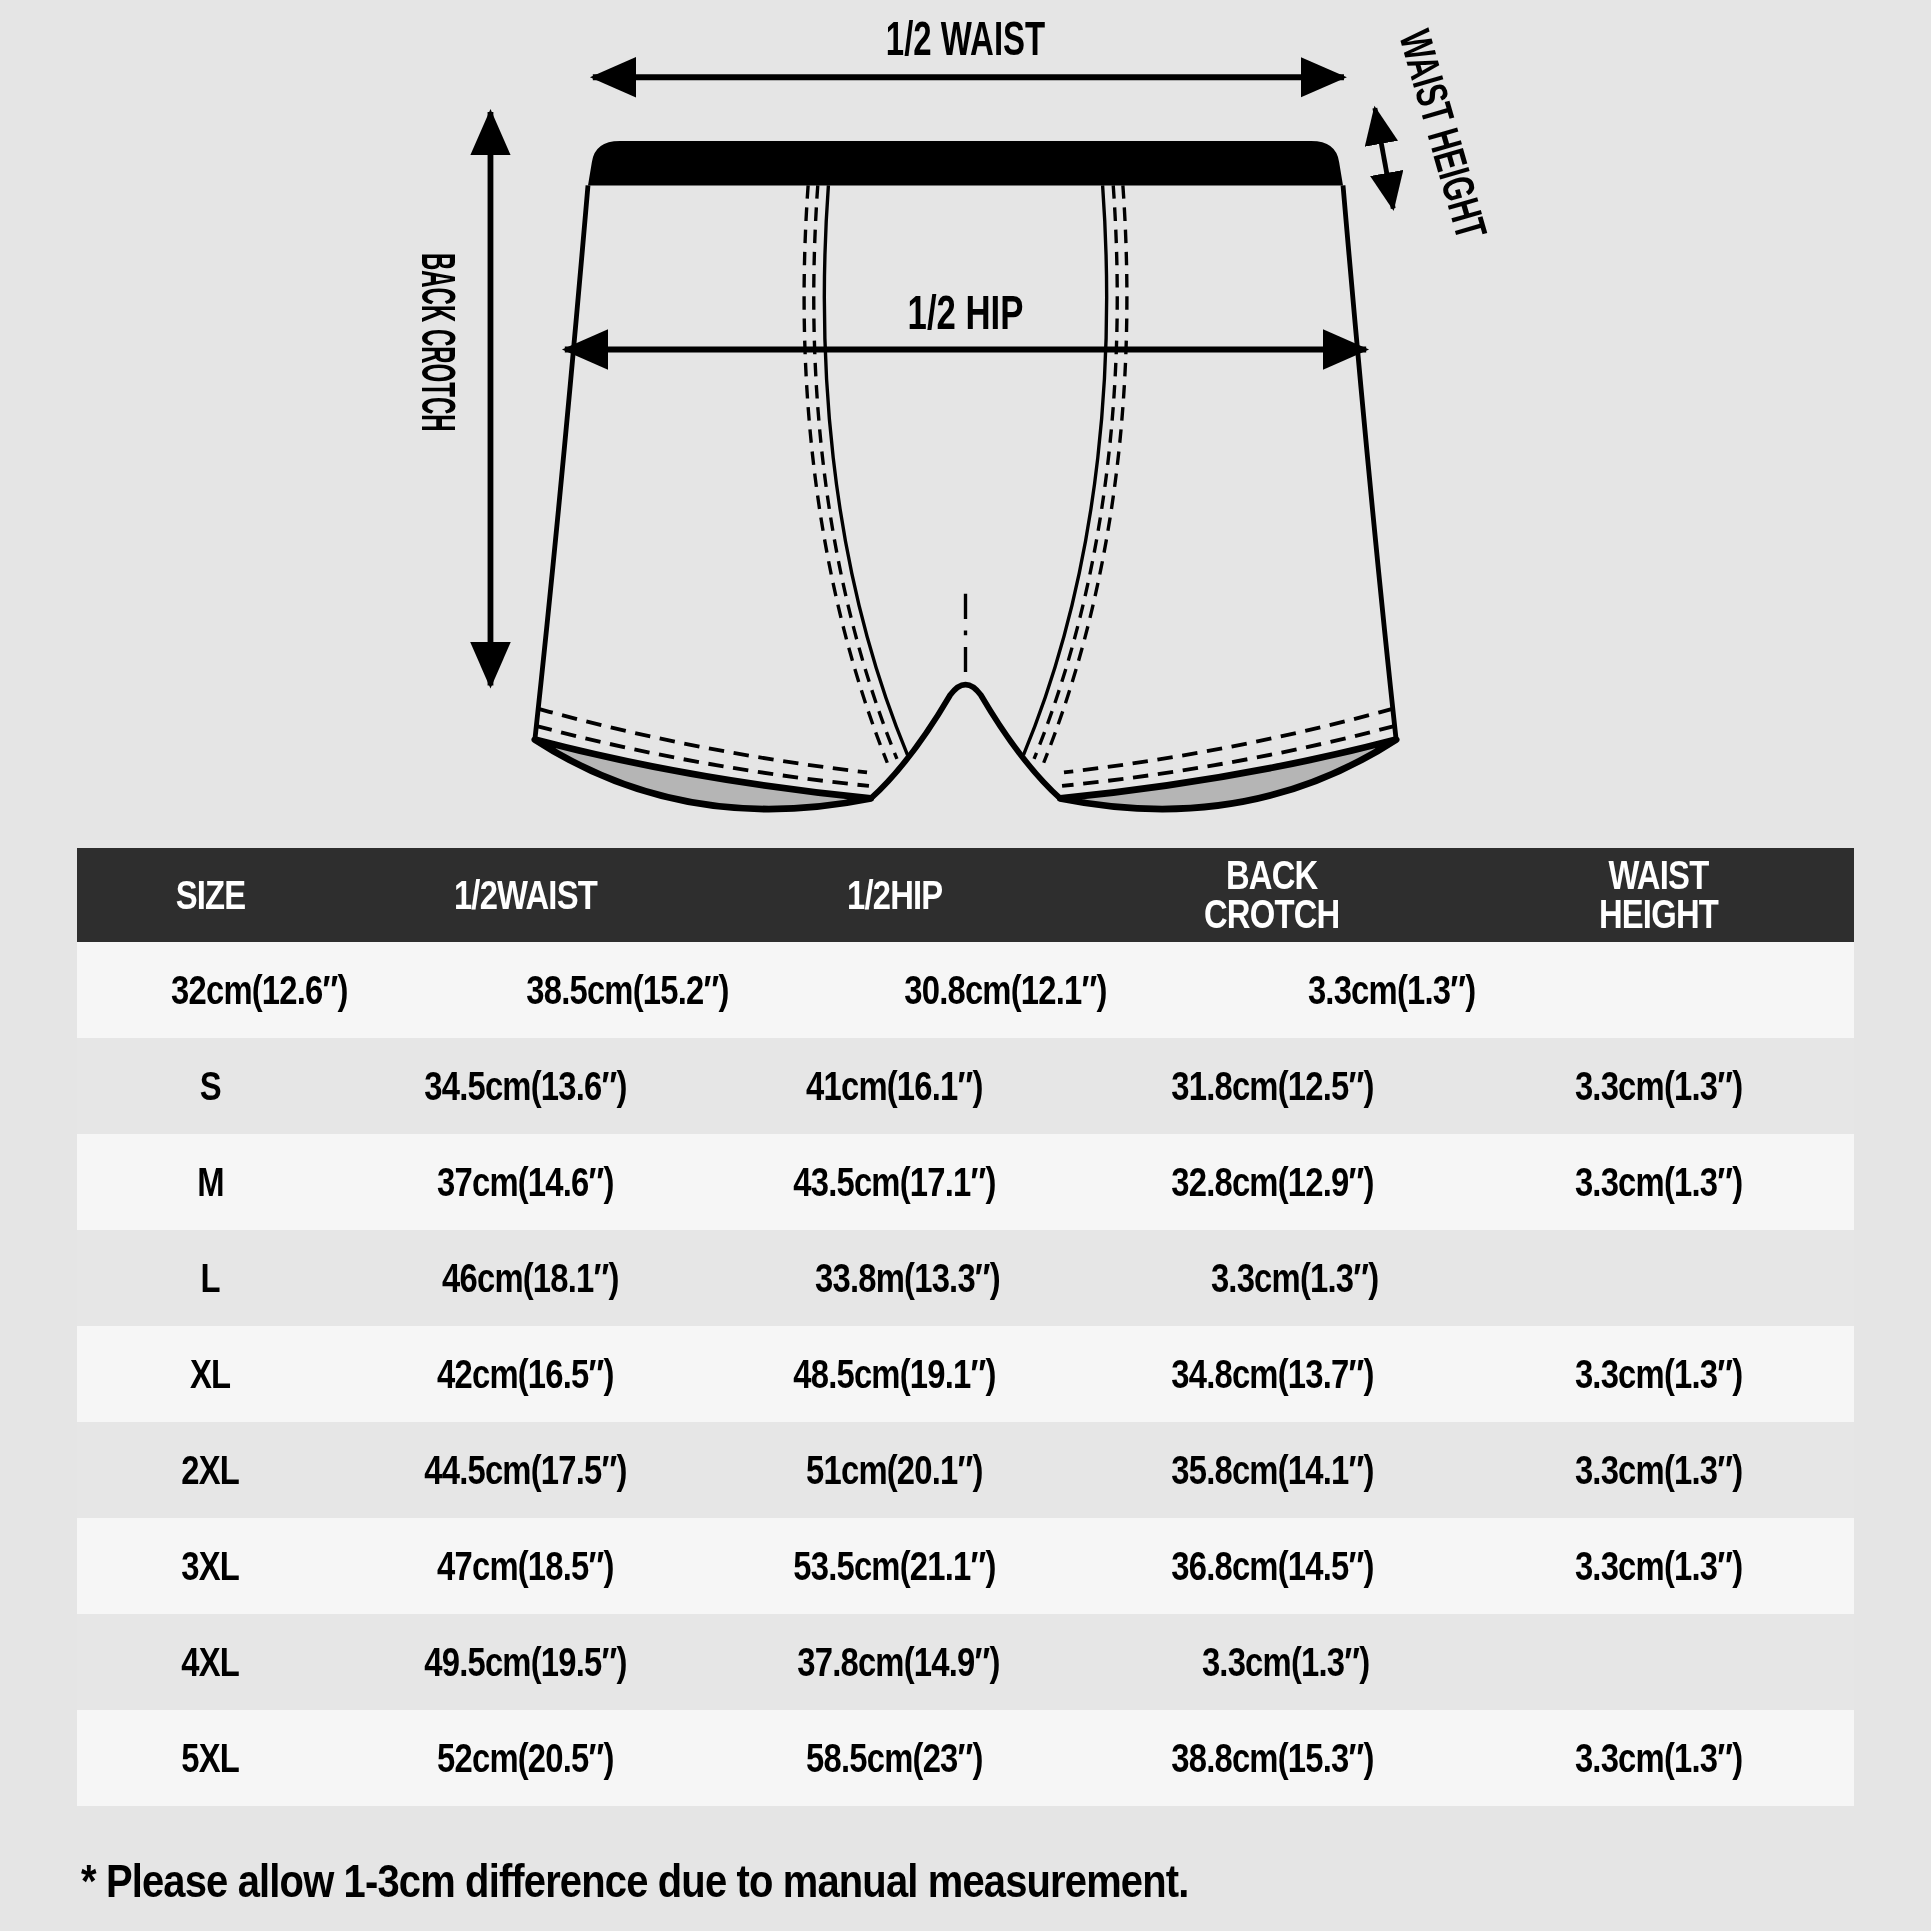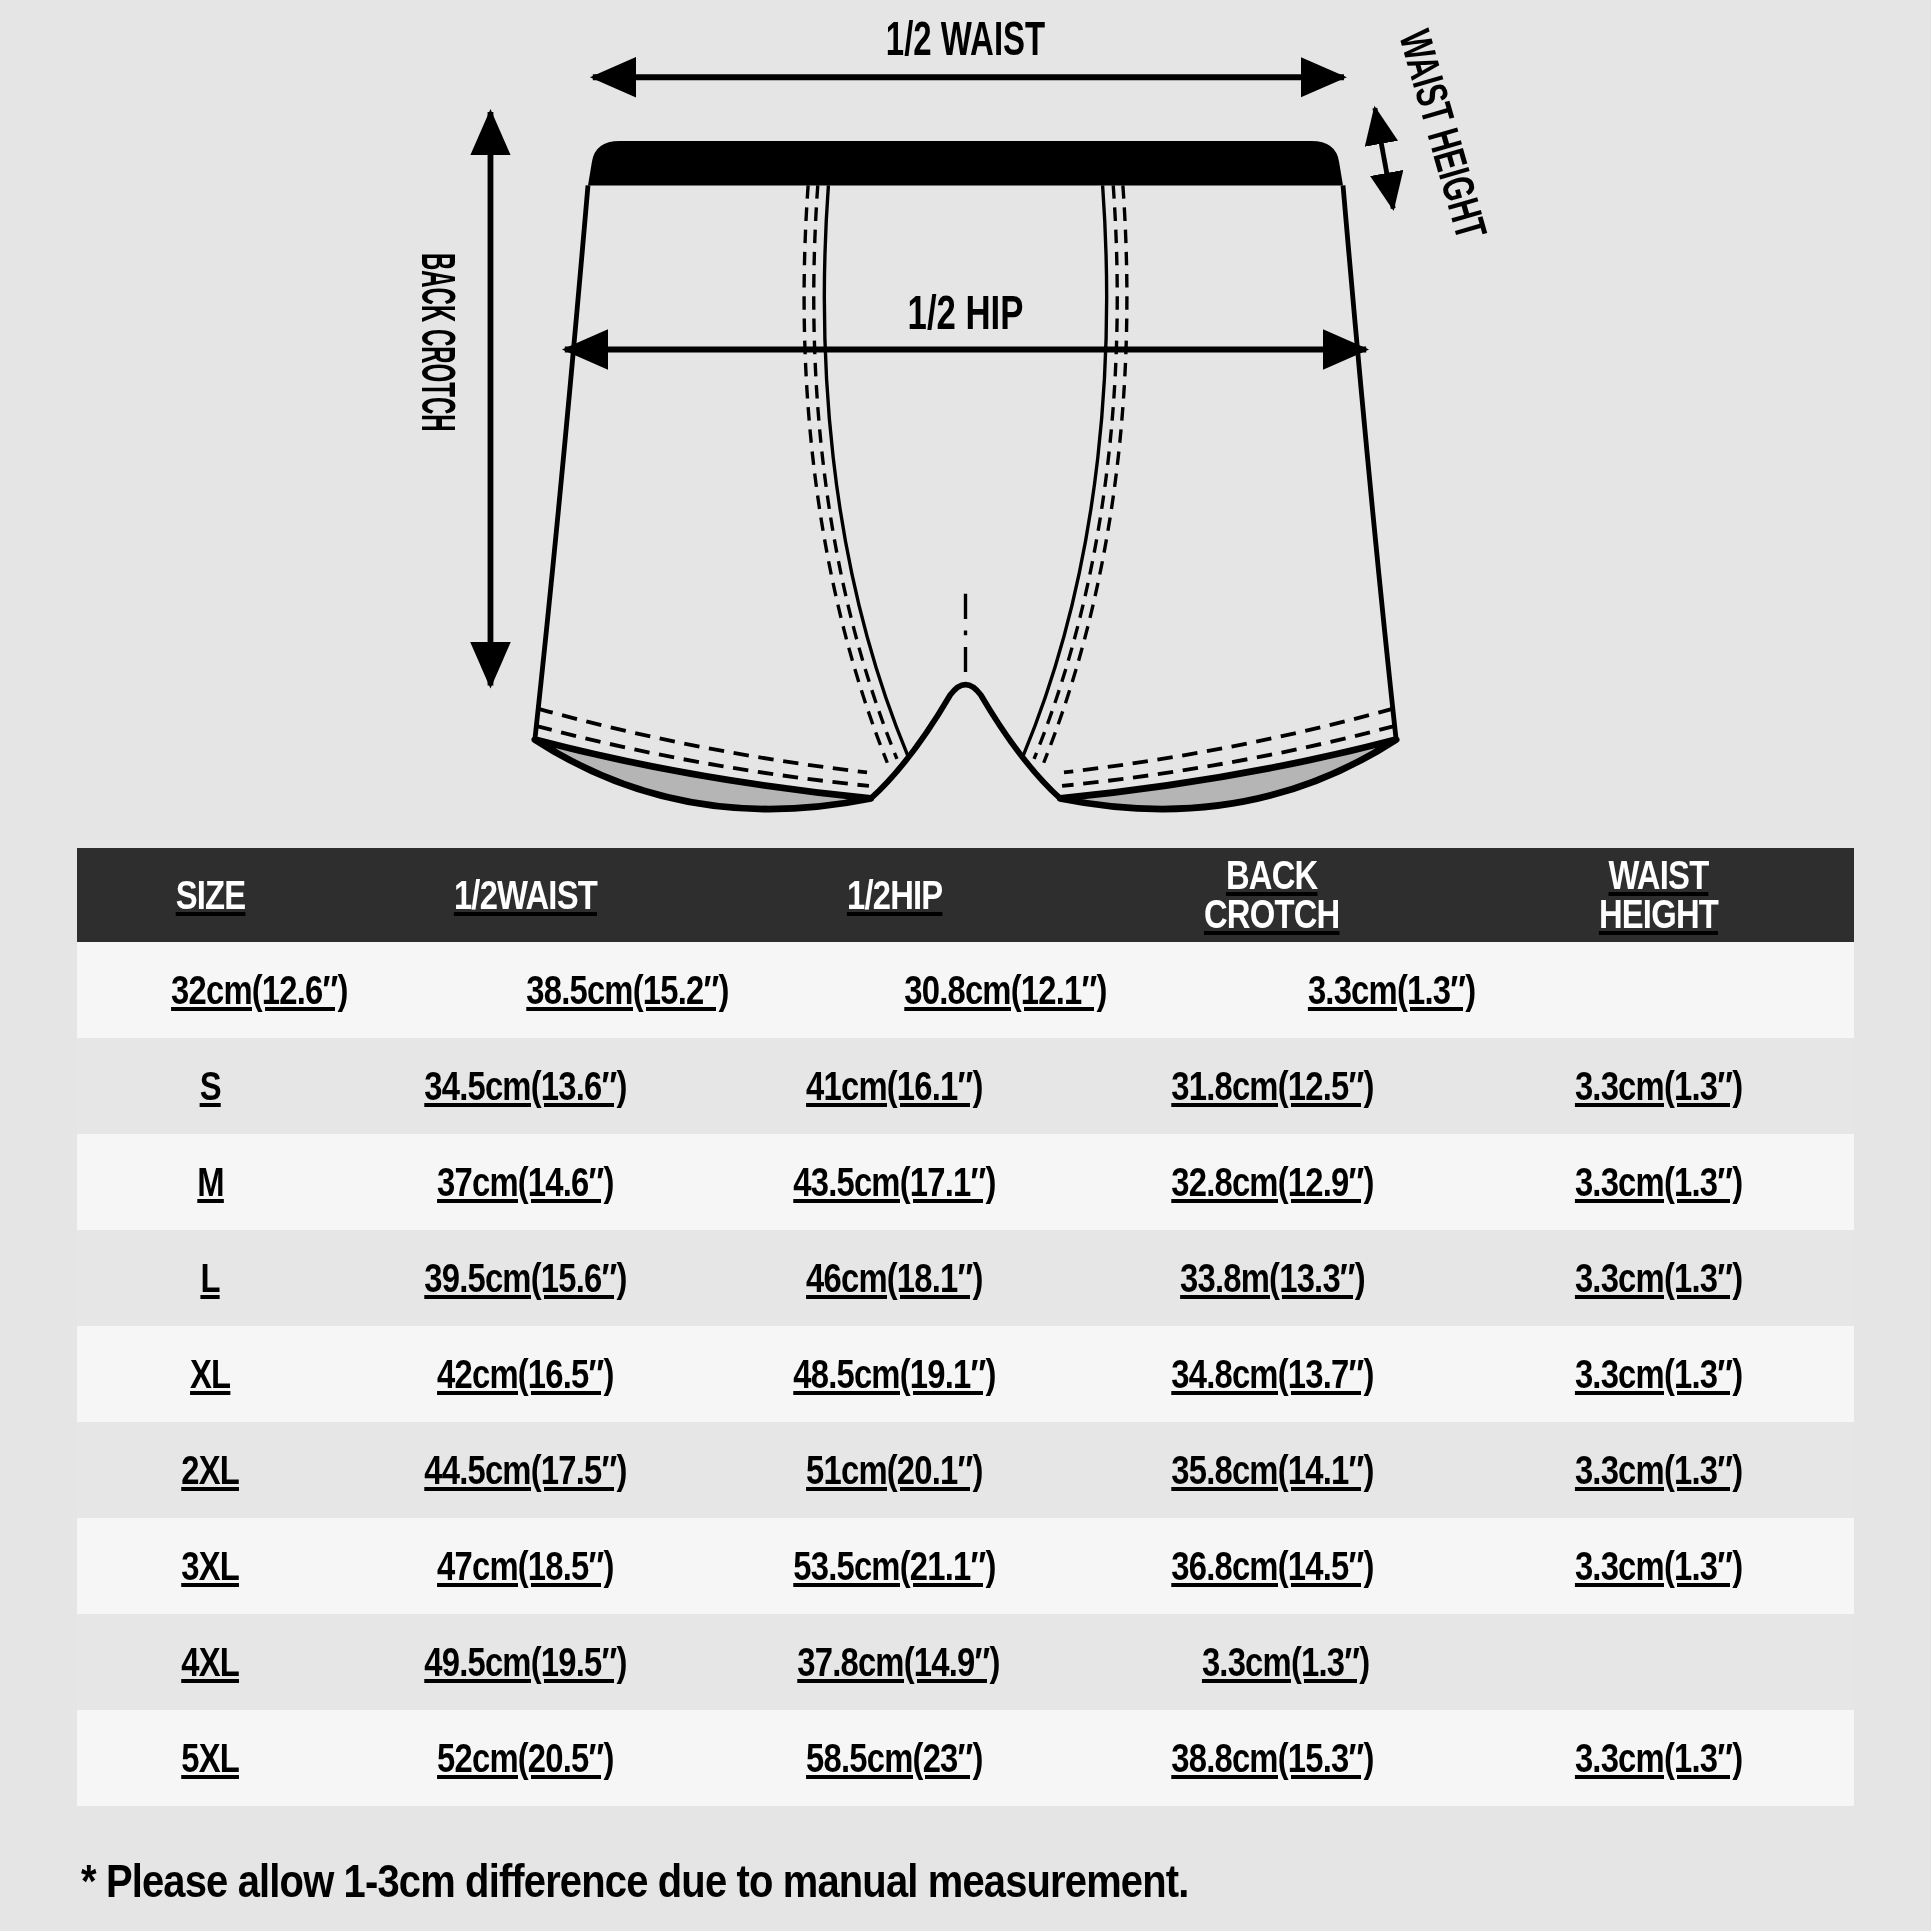--- a/index.html
+++ b/index.html
@@ -7,21 +7,21 @@
   .stage { position:relative; width:1931px; height:1931px; background:#e5e5e5; overflow:hidden; }
 
   .diagram-svg { position:absolute; left:0; top:0; }
   .diagram-svg text { font-family:"Liberation Sans", sans-serif; font-weight:bold; fill:#000; }
 
   .size-table { position:absolute; left:77px; top:848px; width:1777px; }
   .thead { display:flex; height:94px; background:#2e2e2e; }
   .tbody .trow { display:flex; height:96px; }
   .tbody .trow:nth-child(odd)  { background:#f6f6f6; }
   .tbody .trow:nth-child(even) { background:#e6e6e6; }
-  .cell { display:flex; align-items:center; justify-content:center; text-align:center;text-decoration:underline; }
+  .cell { display:flex; align-items:center; justify-content:center; text-align:center; }
   .c0 { width:15%; } .c1 { width:20.5%; } .c2 { width:21%; } .c3 { width:21.5%; } .c4 { width:22%; }
   .cond {
     display:inline-block;
     transform:scaleX(0.8);
     font-weight:bold;
     letter-spacing:-1px;
     white-space:pre-line;
   }
   .thead .cond { color:#ffffff; font-size:41px; line-height:0.95; }
   .tbody .cond { color:#000000; font-size:41px; }
@@ -150,23 +150,20 @@
             <span class="cond">32.8cm(12.9″)</span>
           </div>
         <div class="cell c4">
             <span class="cond">3.3cm(1.3″)</span>
           </div>
       </div>
       <div class="trow">
         <div class="cell c0">
             <span class="cond">L</span>
           </div>
-        <div class="cell c1">
-            <span class="cond">39.5cm(15.6″)</span>
-          </div>
         <div class="cell c2">
             <span class="cond">46cm(18.1″)</span>
           </div>
         <div class="cell c3">
             <span class="cond">33.8m(13.3″)</span>
           </div>
         <div class="cell c4">
             <span class="cond">3.3cm(1.3″)</span>
           </div>
       </div>

